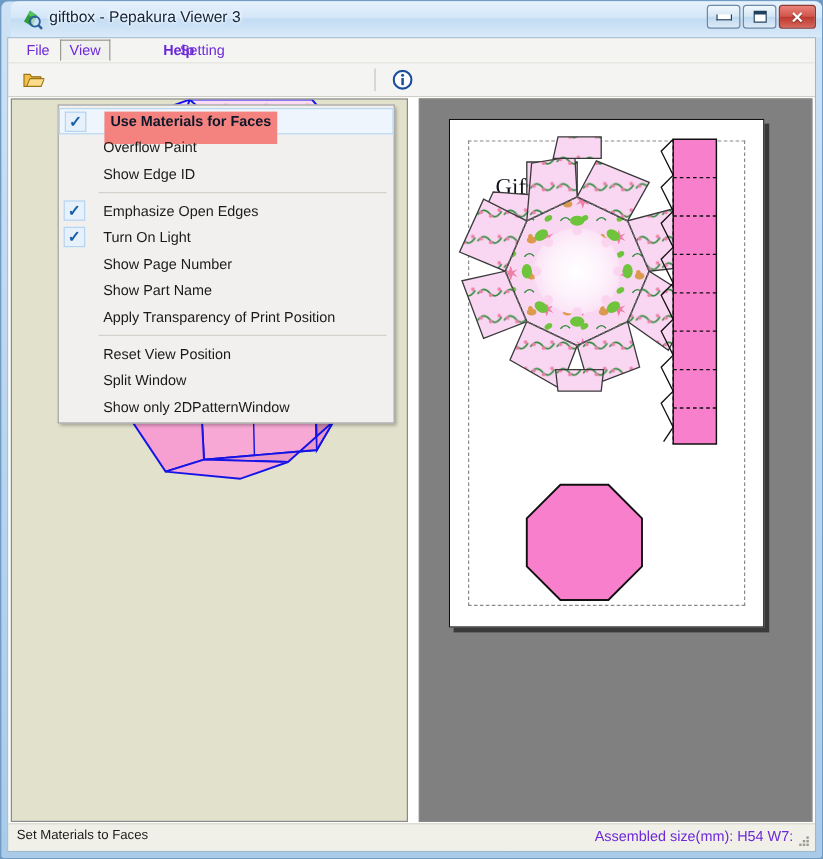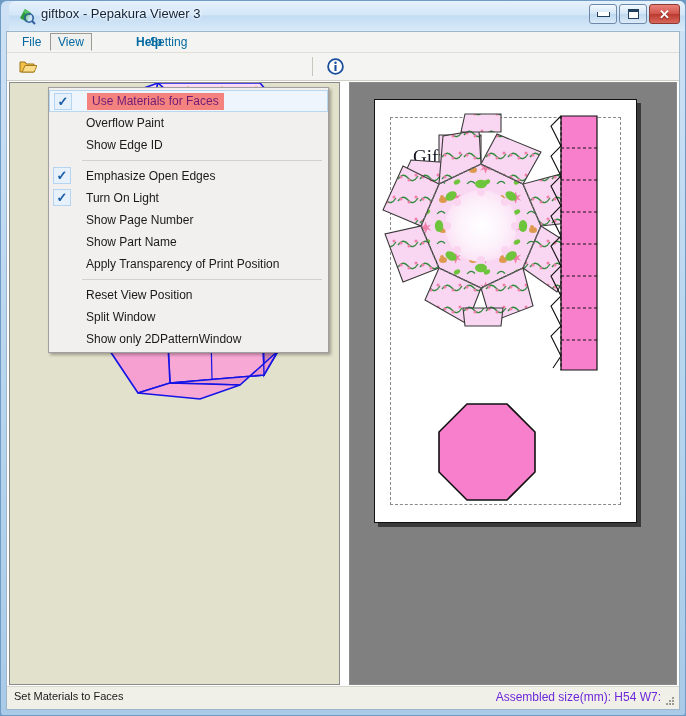--- a/index.html
+++ b/index.html
@@ -53,21 +53,21 @@
   }
 
   
   #menubar{
     position:absolute;left:0;top:0;right:0;height:20px;
     background:#f4f4f2;
     border-bottom:1px solid #dfdfd8;
   }
   .menu-top{
     position:absolute;top:1px;height:18px;line-height:18px;
-    font-size:12px;color:#0369a1;padding:0 7px;box-sizing:border-box;
+    font-size:12px;color:#6d28d9;padding:0 7px;box-sizing:border-box;
     white-space:nowrap;
   }
   .menu-top.active{
     background:#f0f0ee;
     border:1px solid #9a9a90;border-bottom:1px solid #f6f6f4;
     line-height:16px;
   }
 
   
   #toolbar{
@@ -138,21 +138,21 @@
     font-size:12px;color:#1a1a1a;
     padding-left:37px;
     white-space:nowrap;
     box-sizing:border-box;
   }
   .mi.hl{
     background:#eef5fc;
     border:1px solid #b8d6ee;
     height:22px;line-height:20px;
   }
-  .mi .lbl-hl{background:#f4837f;padding:1px 5px 2px 5px;color:#701a75;}
+  .mi .lbl-hl{background:#f4837f;padding:1px 5px 12px 5px;color:#0f172a;font-weight:bold;}
   .chkbox{
     position:absolute;left:4px;top:2px;width:18px;height:17px;
     box-sizing:border-box;
     display:flex;align-items:center;justify-content:center;
     font-size:13px;color:#1b5ea8;font-weight:bold;
   }
   .chkbox.boxed{background:#e7f1fb;border:1px solid #b5d4ef;}
   .sep{height:1px;background:#d2d1cc;margin:4px 6px 4px 33px;}
 </style>
 </head>

